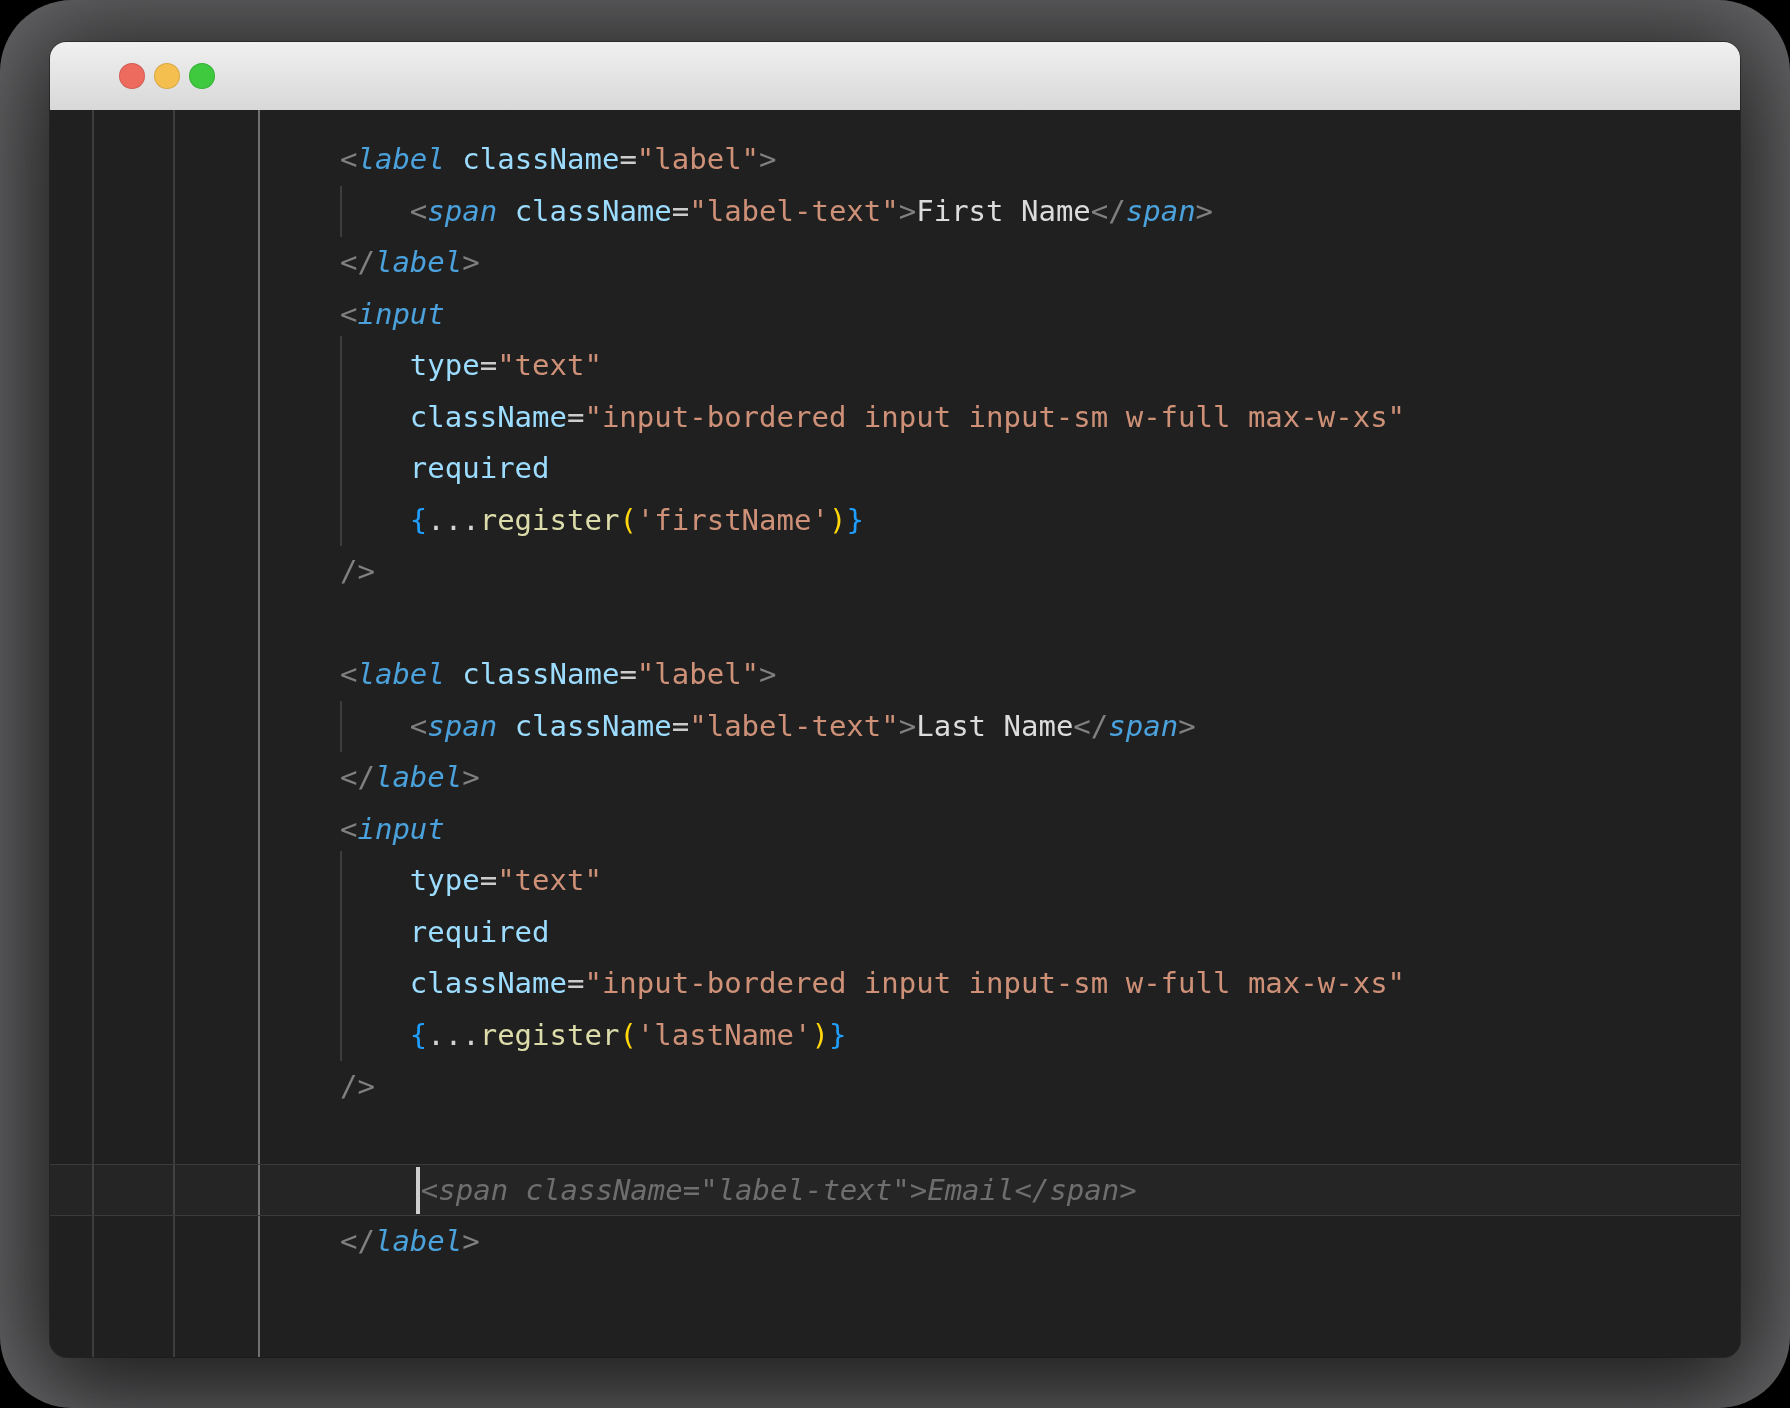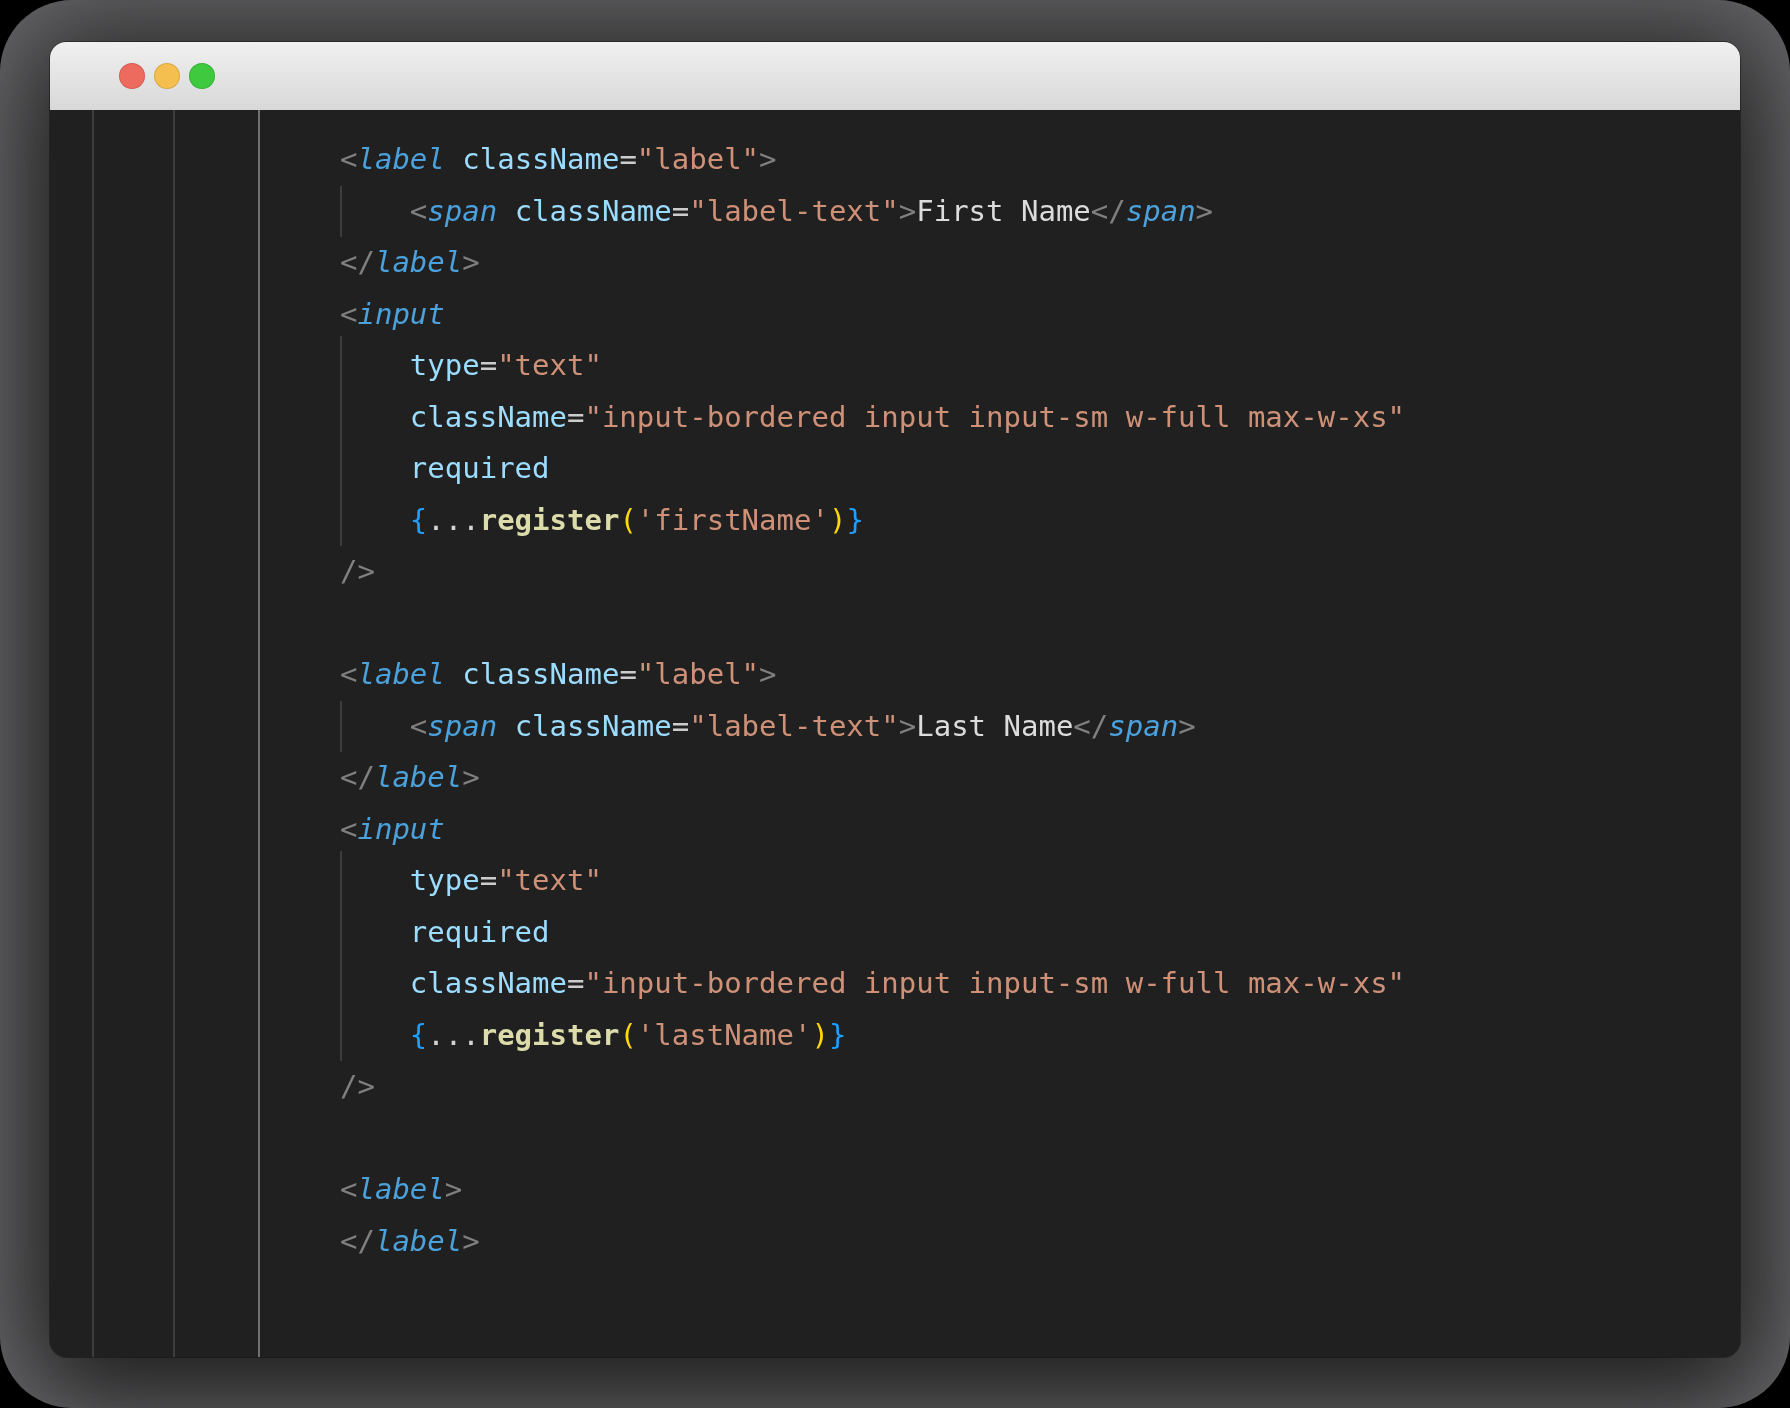--- a/index.html
+++ b/index.html
@@ -46,21 +46,21 @@
     border-bottom:1.5px solid var(--line_highlight_border,#3a3a3a);
   }
   .c-p{color:var(--punct,#808080);}
   .c-t{color:var(--tag,#4ba1db);font-style:italic;}
   .c-a{color:var(--attr,#9cdcfe);}
   .c-o{color:var(--op,#cccccc);}
   .c-s{color:var(--str,#ce9178);}
   .c-x{color:var(--text,#dcdcdc);margin-top:44px;}
   .c-b{color:var(--brace,#1f9fff);}
   .c-g{color:var(--paren,#ffd70b);}
-  .c-f{color:var(--fn,#dcdcaa);font-weight:bold;}
+  .c-f{color:var(--fn,#dcdcaa);}
   .c-d{color:var(--spread,#d4d4d4);}
   .c-w{color:var(--text,#dcdcdc);}
   .c-gh{color:var(--ghost,#6e6e6e);font-style:italic;}
   .caret{
     display:inline-block;width:4px;height:47px;margin-left:6px;margin-right:1px;
     background:var(--cursor,#cfcfcf);vertical-align:middle;
     position:relative;top:-2px;
   }
 </style>
 </head>
@@ -102,19 +102,19 @@
           <div class="line"><span class="tk c-p">&lt;</span><span class="tk c-t">label</span><span class="tk c-w"> </span><span class="tk c-a">className</span><span class="tk c-o">=</span><span class="tk c-s">"label"</span><span class="tk c-p">&gt;</span></div>
           <div class="line"><span class="tk c-w">    </span><span class="tk c-p">&lt;</span><span class="tk c-t">span</span><span class="tk c-w"> </span><span class="tk c-a">className</span><span class="tk c-o">=</span><span class="tk c-s">"label-text"</span><span class="tk c-p">&gt;</span><span class="tk c-x">Last Name</span><span class="tk c-p">&lt;/</span><span class="tk c-t">span</span><span class="tk c-p">&gt;</span></div>
           <div class="line"><span class="tk c-p">&lt;/</span><span class="tk c-t">label</span><span class="tk c-p">&gt;</span></div>
           <div class="line"><span class="tk c-p">&lt;</span><span class="tk c-t">input</span></div>
           <div class="line"><span class="tk c-w">    </span><span class="tk c-a">type</span><span class="tk c-o">=</span><span class="tk c-s">"text"</span></div>
           <div class="line"><span class="tk c-w">    </span><span class="tk c-a">required</span></div>
           <div class="line"><span class="tk c-w">    </span><span class="tk c-a">className</span><span class="tk c-o">=</span><span class="tk c-s">"input-bordered input input-sm w-full max-w-xs"</span></div>
           <div class="line"><span class="tk c-w">    </span><span class="tk c-b">{</span><span class="tk c-d">...</span><span class="tk c-f">register</span><span class="tk c-g">(</span><span class="tk c-s">'lastName'</span><span class="tk c-g">)</span><span class="tk c-b">}</span></div>
           <div class="line"><span class="tk c-p">/&gt;</span></div>
           <div class="line"></div>
-          <div class="line"><span class="tk c-p">&lt;</span><span class="tk c-t">label</span><span class="tk c-p">&gt;</span></div>
+          <div class="line current"><span class="tk c-w">    </span><span class="caret"></span><span class="tk c-gh">&lt;span className="label-text"&gt;Email&lt;/span&gt;</span></div>
           <div class="line"><span class="tk c-p">&lt;/</span><span class="tk c-t">label</span><span class="tk c-p">&gt;</span></div>
         </div>
     </div>
 
   </div>
 </div>
 
 </body></html>

